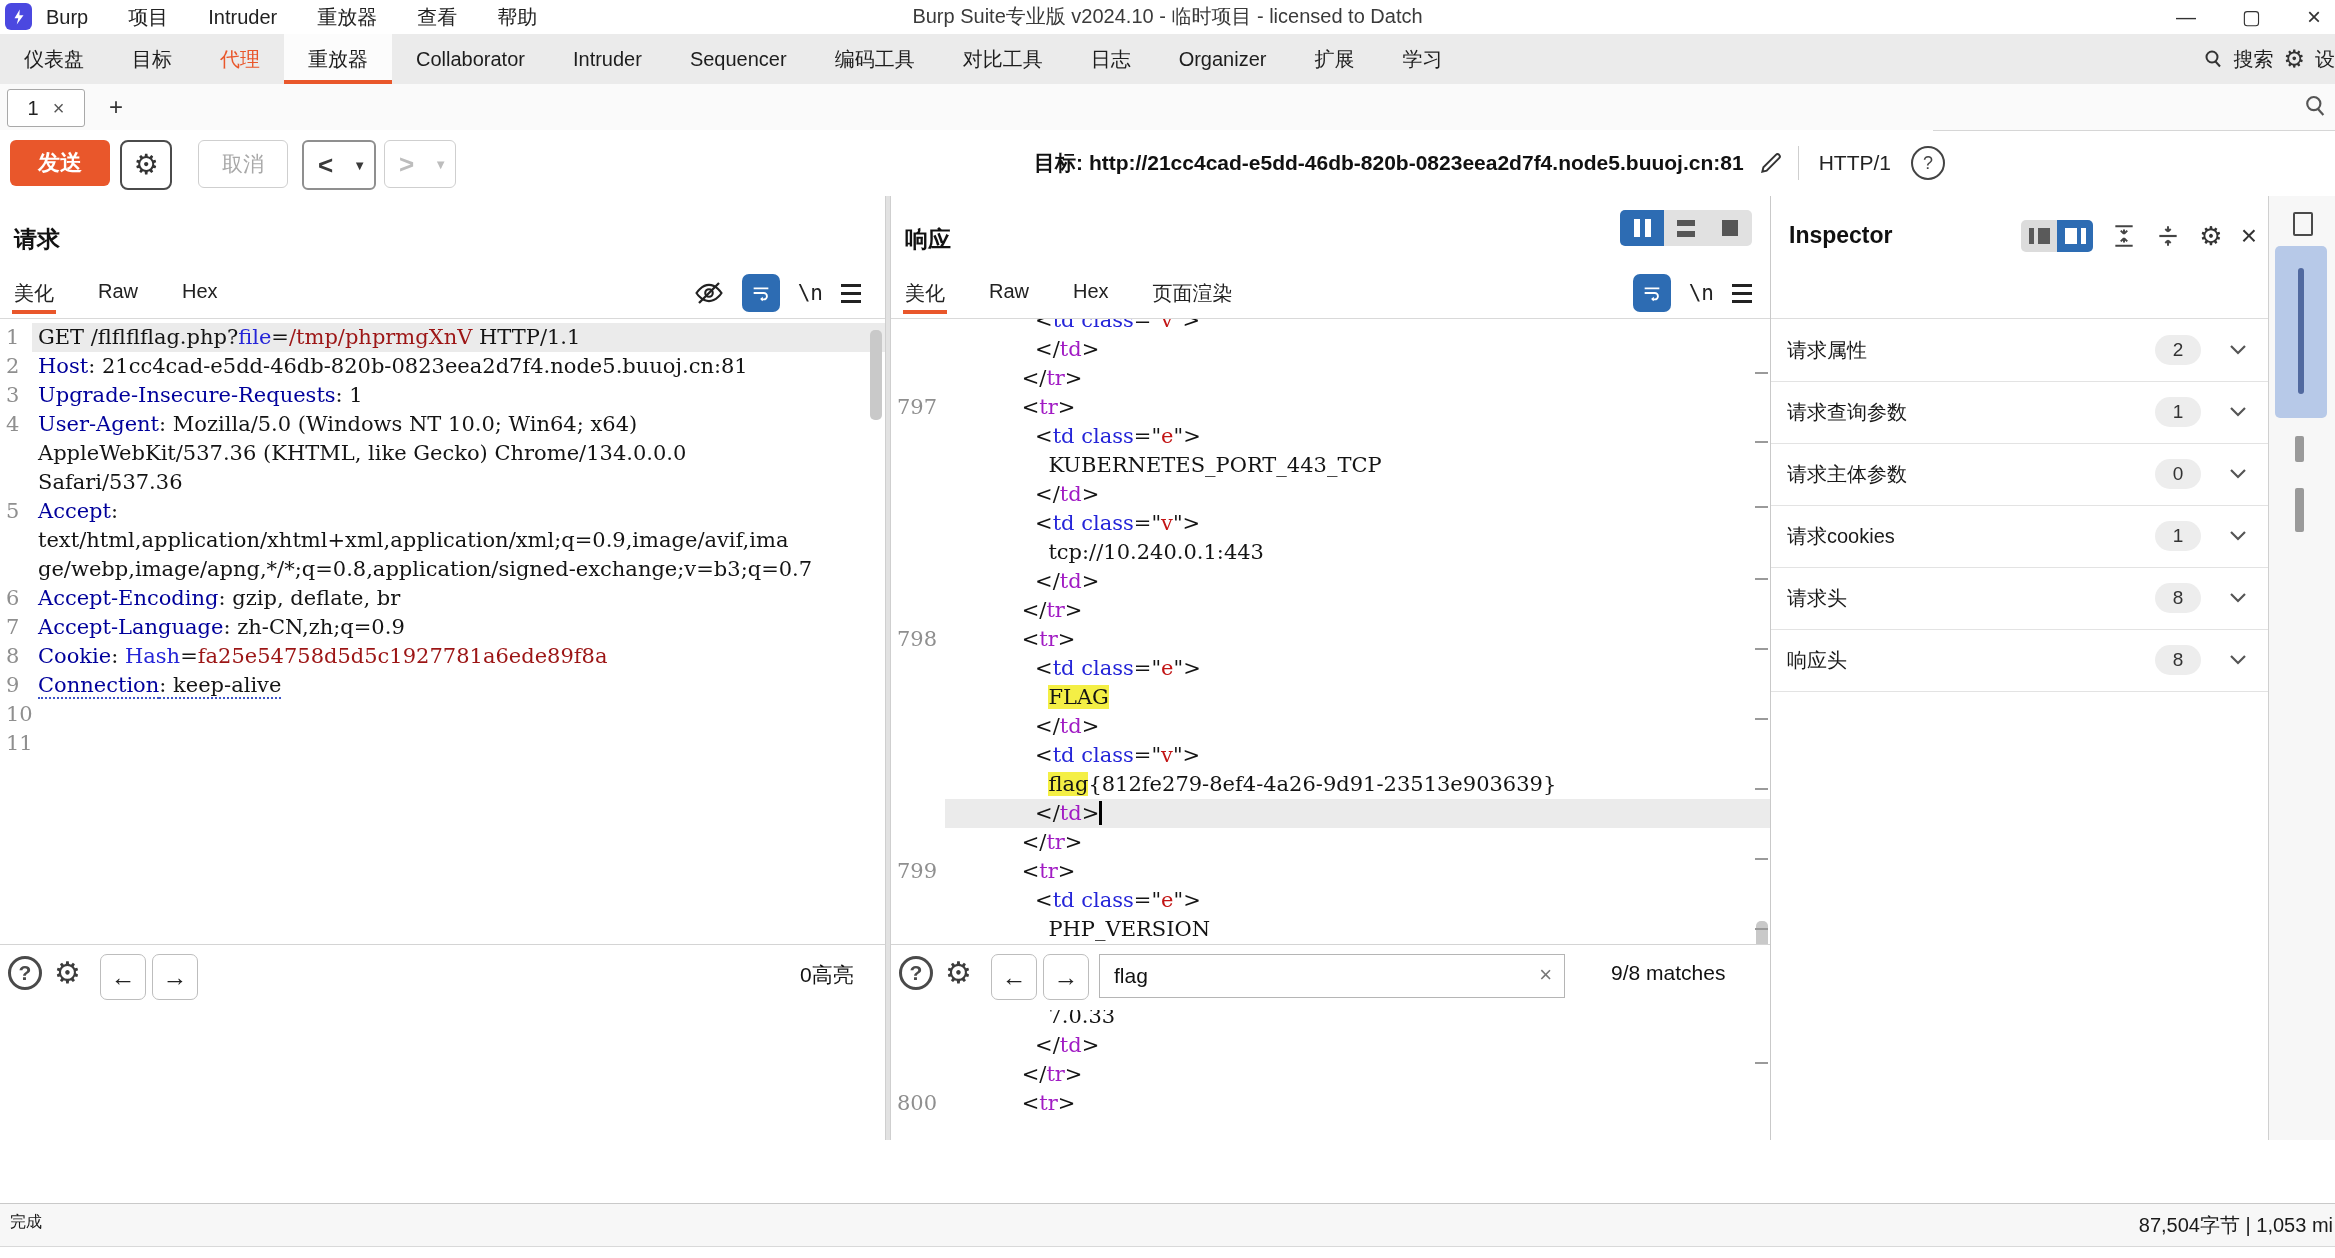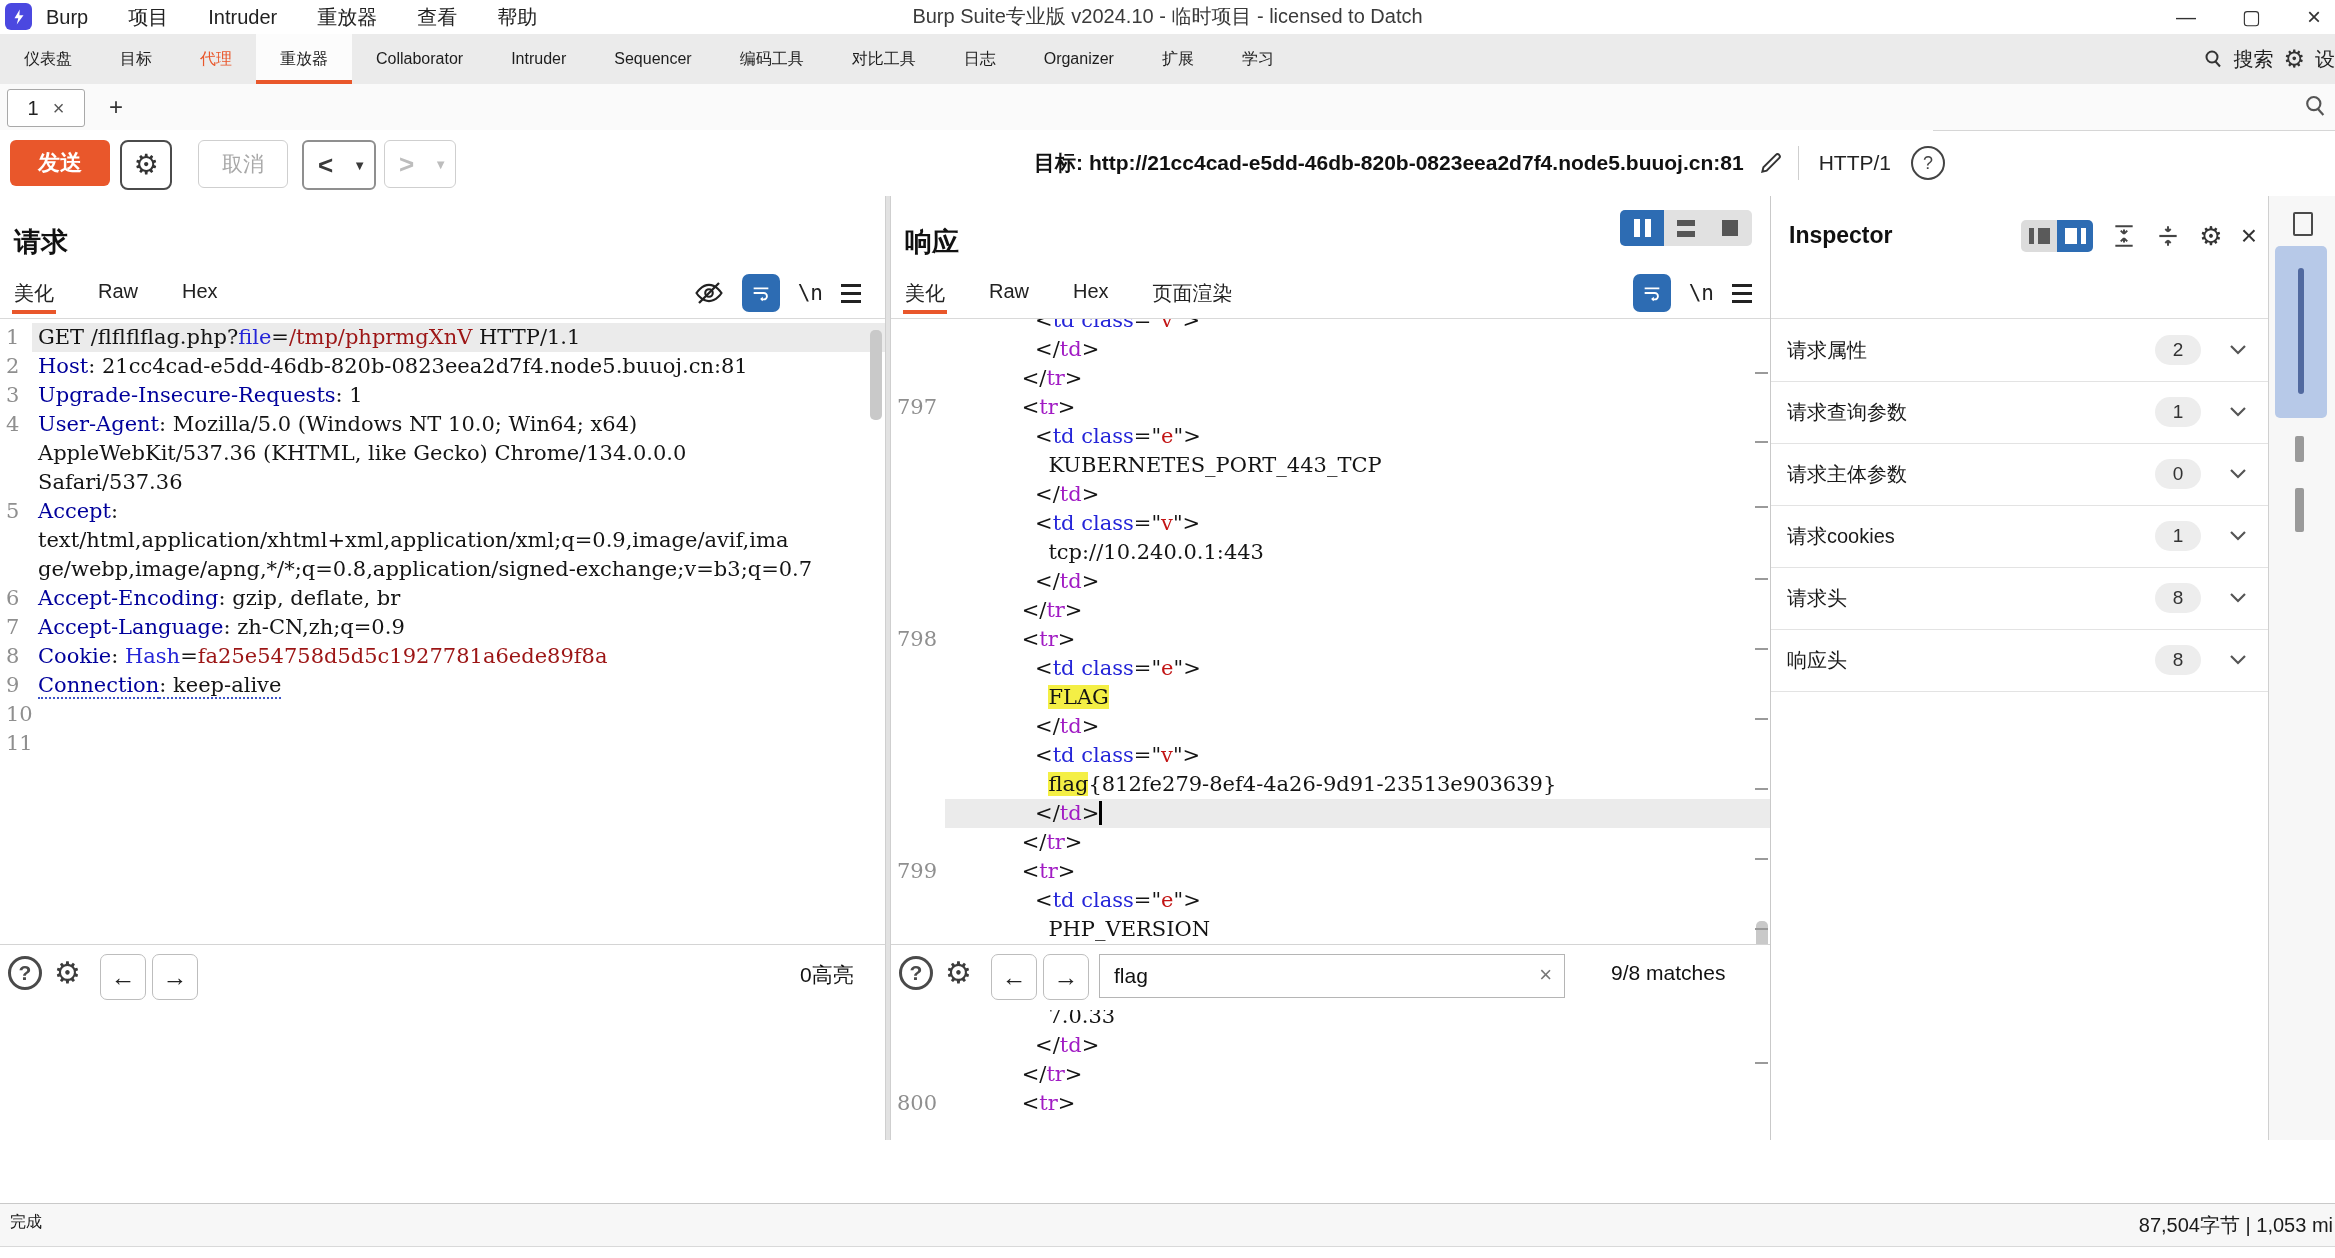--- a/index.html
+++ b/index.html
@@ -7,21 +7,21 @@
         font-family:"Liberation Sans","DejaVu Sans",sans-serif;color:#1c1c1c;-webkit-font-smoothing:antialiased;}
   
   #titlebar{position:absolute;left:0;top:0;width:2335px;height:34px;background:#fff;border-bottom:1px solid #e8e8e8;}
   #appicon{position:absolute;left:5px;top:3px;width:27px;height:27px;border-radius:6px;background:#4b48e0;display:flex;align-items:center;justify-content:center;}
   #menubar{position:absolute;left:46px;top:0;height:34px;display:flex;align-items:center;gap:40px;font-size:20px;color:#222;}
   .menuitem{cursor:default;}
   #wintitle{position:absolute;left:0;right:0;top:0;height:34px;line-height:32px;text-align:center;font-size:20px;color:#3a3a3a;pointer-events:none;}
   #wincontrols{position:absolute;right:0;top:0;height:34px;display:flex;align-items:center;gap:46px;padding-right:14px;font-size:20px;color:#333;}
   
   #maintabs{position:absolute;left:0;top:34px;width:2335px;height:50px;background:#ebebeb;border-bottom:1px solid #d8d8d8;display:flex;align-items:stretch;overflow:hidden;}
-  .maintab{display:flex;align-items:center;padding:0 24px;font-size:16px;color:#1d1d1d;position:relative;white-space:nowrap;}
+  .maintab{display:flex;align-items:center;padding:0 24px;font-size:20px;color:#1d1d1d;position:relative;white-space:nowrap;}
   .maintab.accent{color:#e9572b;}
   .maintab.active{background:#fcfcfc;}
   .maintab.active::after{content:"";position:absolute;left:0;right:0;bottom:0;height:4px;background:#e9572b;}
   #maintabs-right{margin-left:auto;display:flex;align-items:center;gap:10px;padding-right:0;font-size:20px;color:#222;}
   #settings-label{display:inline-block;width:20px;overflow:hidden;white-space:nowrap;}
   .gear-glyph{font-family:"DejaVu Sans",sans-serif;font-size:24px;color:#333;line-height:1;}
   
   #subtabs{position:absolute;left:0;top:84px;width:2335px;height:46px;background:#fafafa;border-bottom:1px solid #d6d6d6;}
   #rep-tab{position:absolute;left:7px;top:5px;width:76px;height:36px;background:#fff;border:1px solid #a9a9a9;border-radius:3px;display:flex;align-items:center;justify-content:center;gap:14px;font-size:20px;color:#222;}
   #rep-tab .close{color:#555;font-size:20px;}
@@ -42,21 +42,21 @@
   #target-text{font-size:21px;font-weight:bold;color:#111;white-space:nowrap;}
   #proto-sep{width:1px;height:34px;background:#cfcfcf;}
   #proto-label{font-size:21px;color:#222;margin:0 6px;}
   #proto-help{width:30px;height:30px;border:2px solid #444;border-radius:50%;display:flex;align-items:center;justify-content:center;font-size:18px;color:#444;margin-right:-12px;}
   
   #content{position:absolute;left:0;top:196px;width:2335px;height:944px;background:#fff;}
   .panel{position:absolute;top:0;height:944px;background:#fff;overflow:hidden;}
   #request-panel{left:0;width:885px;}
   #response-panel{left:891px;width:879px;}
   #panel-divider{position:absolute;left:885px;top:0;width:6px;height:944px;background:#e2e2e2;border-left:1px solid #cfcfcf;border-right:1px solid #cfcfcf;box-sizing:border-box;}
-  .panel-title{position:absolute;left:14px;top:28px;font-size:27px;font-weight:bold;color:#111;font-family:Liberation Mono, monospace;}
+  .panel-title{position:absolute;left:14px;top:28px;font-size:23px;font-weight:bold;color:#111;font-family:Liberation Mono, monospace;}
   .panel-tabs{position:absolute;left:14px;top:84px;height:34px;display:flex;gap:44px;}
   .ptab{position:relative;font-size:20px;color:#222;display:flex;align-items:flex-start;}
   .ptab.active::after{content:"";position:absolute;left:-2px;right:-2px;top:30px;height:4px;background:#e9572b;}
   .panel-icons{position:absolute;top:78px;display:flex;align-items:center;gap:18px;}
   #request-icons{right:24px;}
   #response-icons{right:18px;}
   .wrap-btn{width:38px;height:38px;border-radius:7px;background:#2d6cb3;display:flex;align-items:center;justify-content:center;}
   .nl-glyph{font-size:21px;color:#222;font-family:"DejaVu Sans Mono",monospace;}
   .burger{display:flex;flex-direction:column;gap:5px;}
   .burger i{display:block;width:20px;height:3px;background:#222;}

